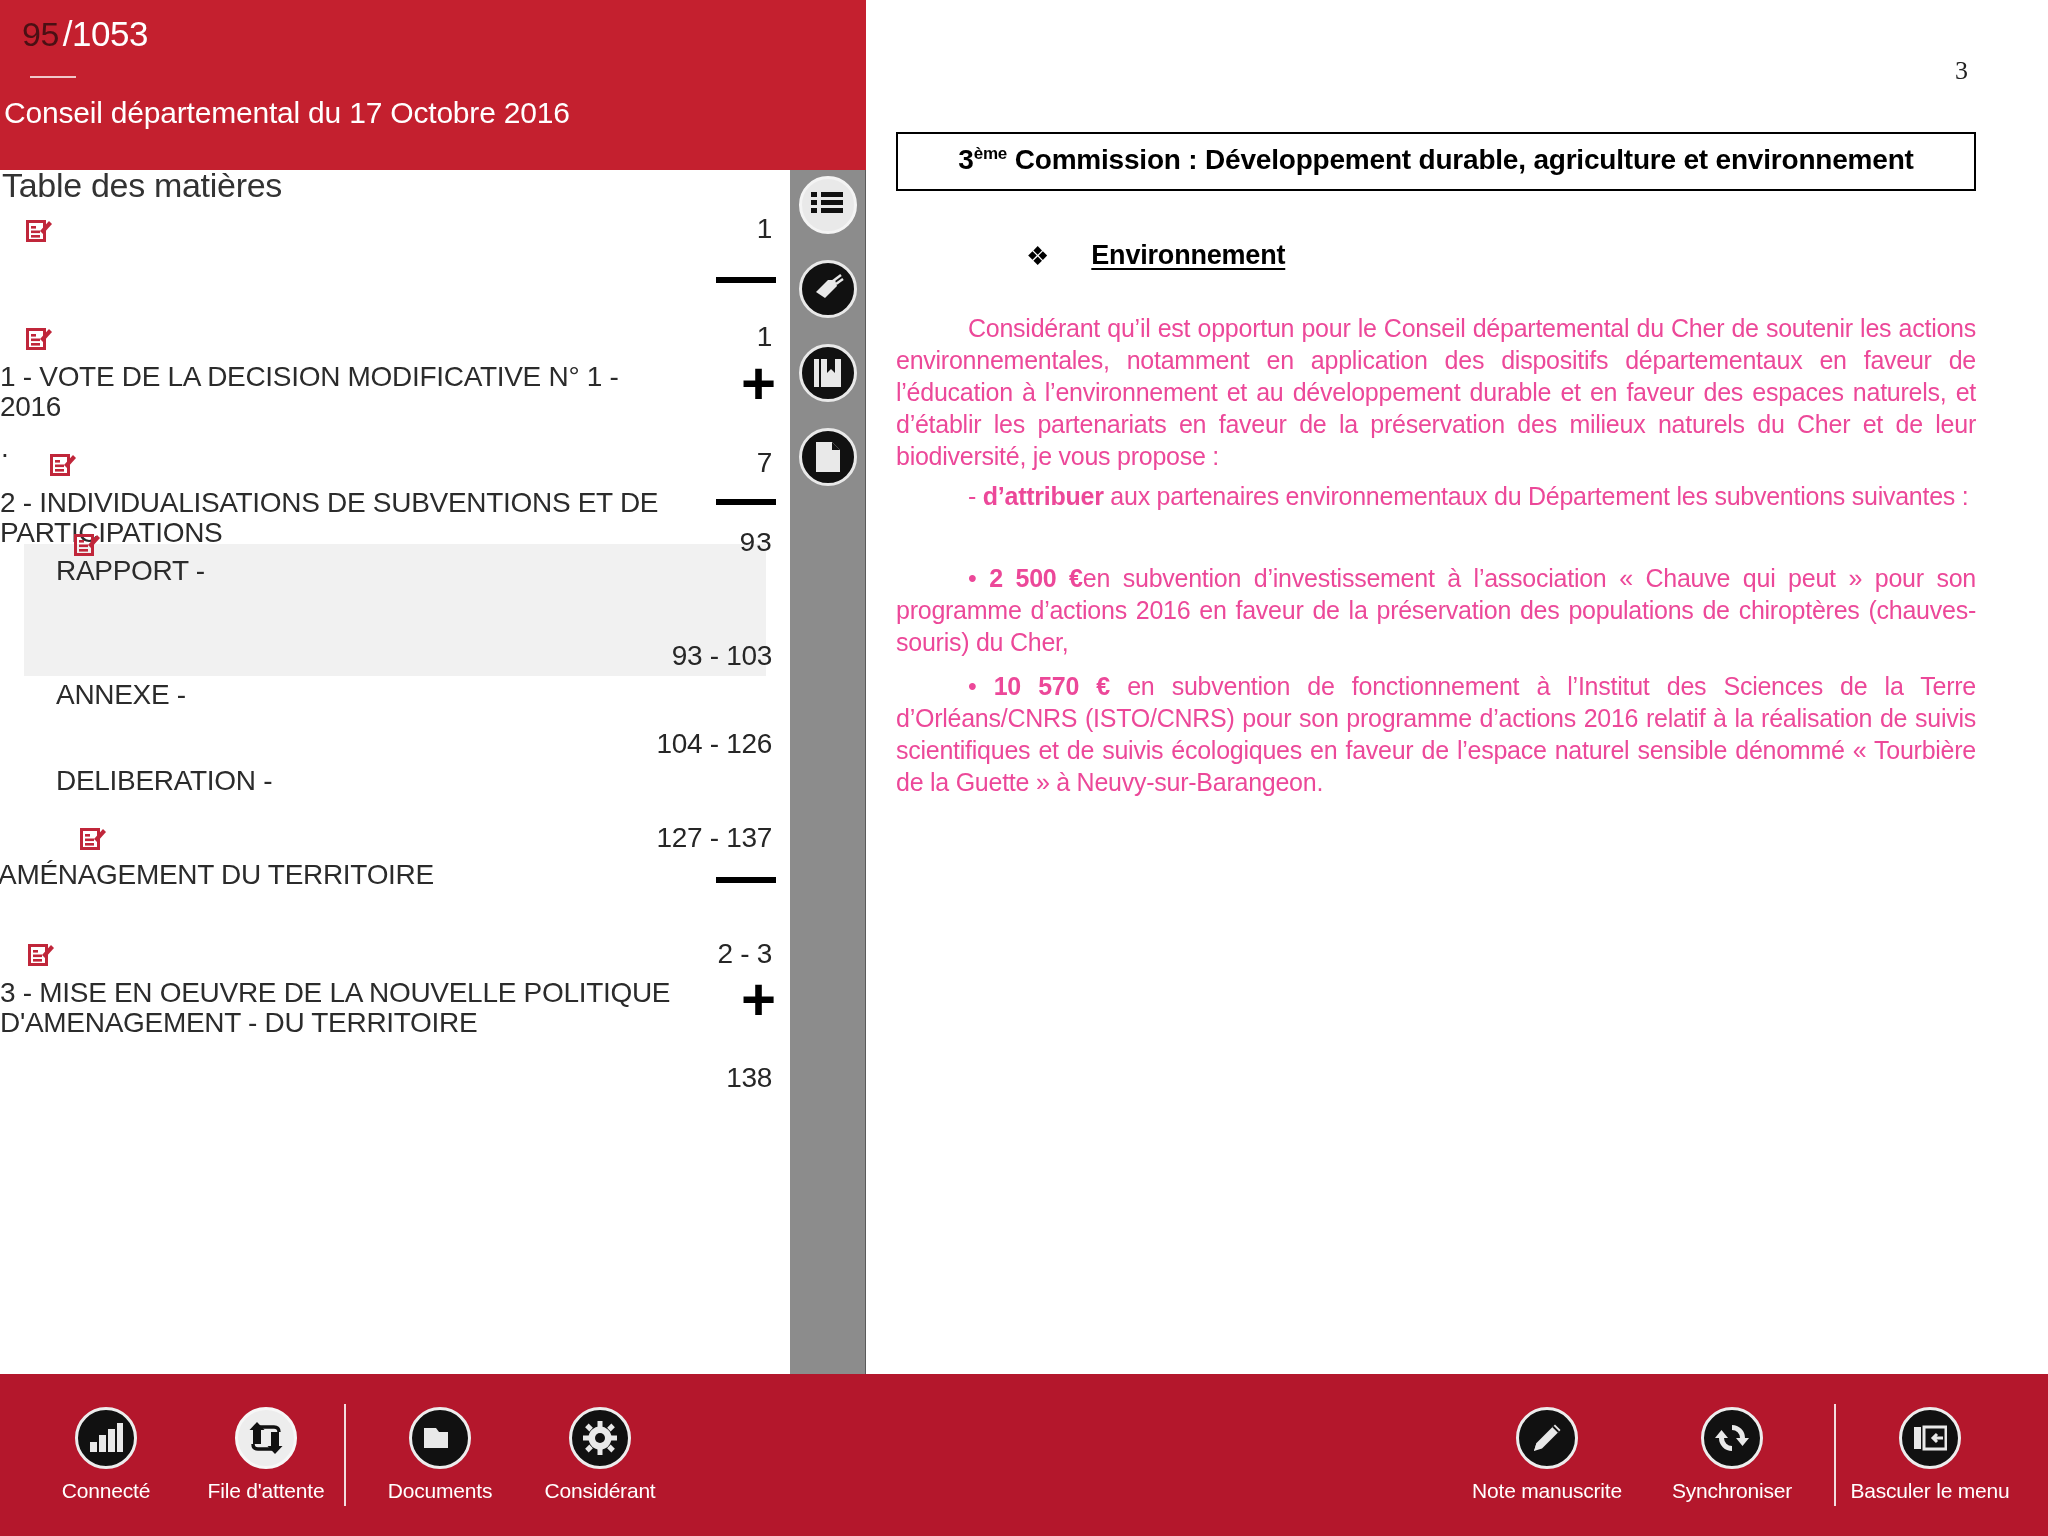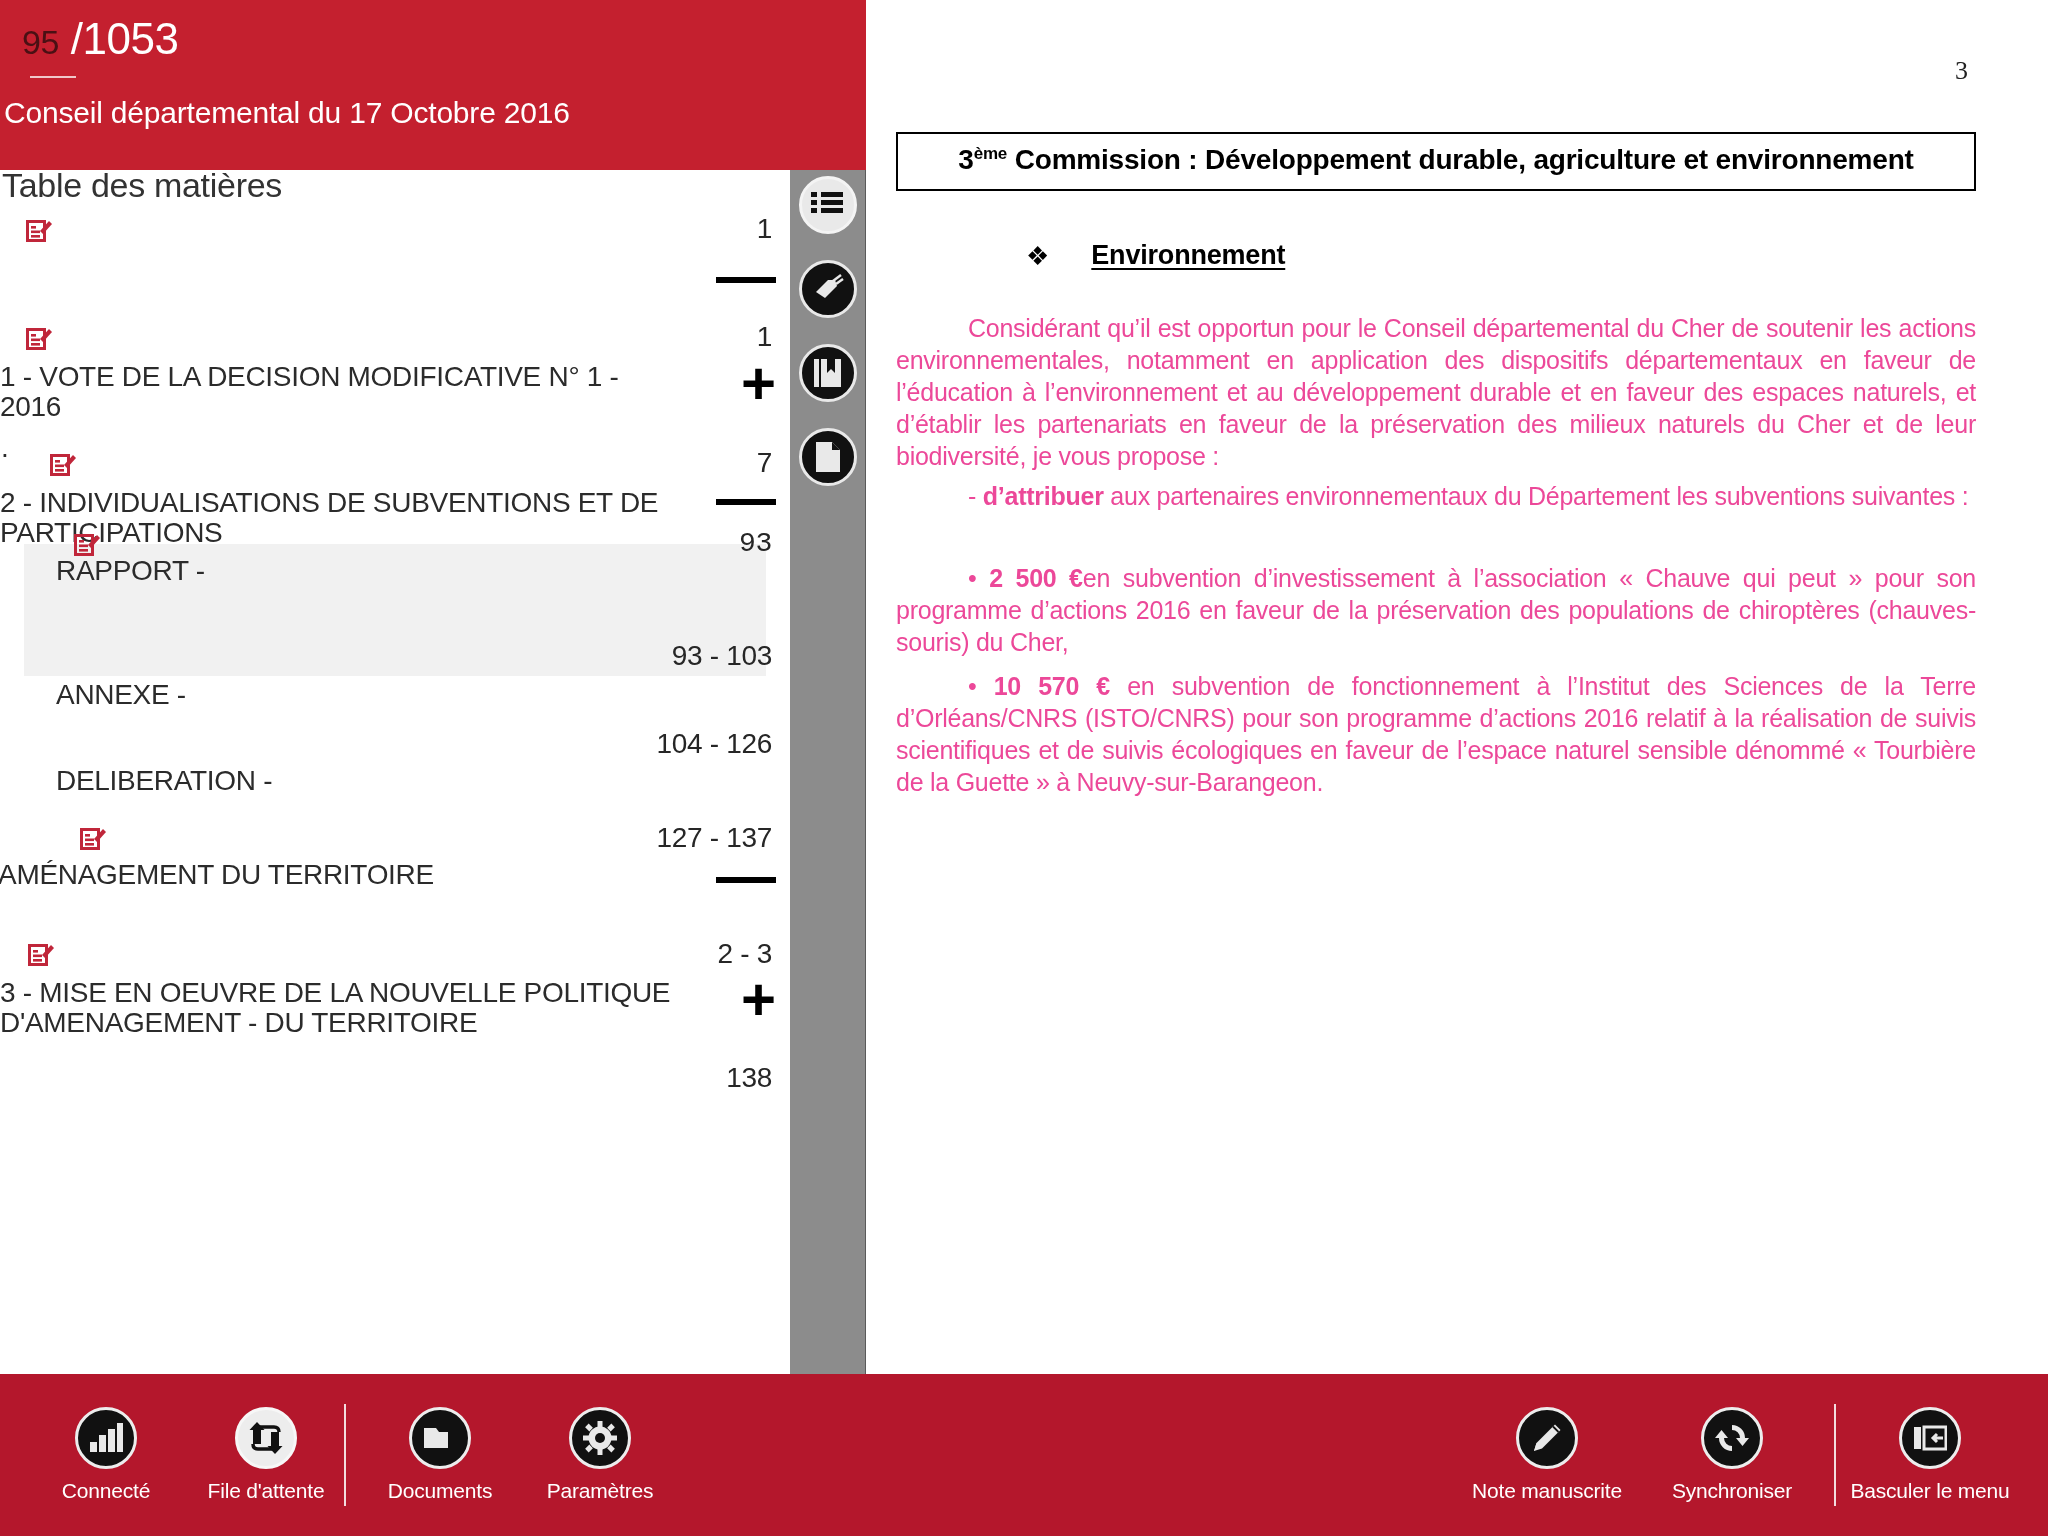--- a/index.html
+++ b/index.html
@@ -35,23 +35,23 @@
     display: flex;
     align-items: baseline;
     color: #ffffff;
   }
   .page-counter .cur {
     font-size: 34px;
     color: #4a1014;
     letter-spacing: -0.5px;
   }
   .page-counter .tot {
-    font-size: 44px;
+    font-size: 35px;
     color: #ffffff;
-    margin-left: 12px;
+    margin-left: 4px;
     letter-spacing: -0.5px;
   }
   .hdr-divider {
     position: absolute;
     left: 30px; top: 76px;
     width: 46px; height: 2px;
     background: rgba(255,255,255,0.75);
   }
   .hdr-title {
     position: absolute;
@@ -533,21 +533,21 @@
               <rect x="0" y="14.5" width="6" height="5"></rect>
               <rect x="28" y="14.5" width="6" height="5"></rect>
               <rect x="3.5" y="3.5" width="5" height="6" transform="rotate(-45 6 6.5)"></rect>
               <rect x="25.5" y="24.5" width="5" height="6" transform="rotate(-45 28 27.5)"></rect>
               <rect x="25.5" y="3.5" width="5" height="6" transform="rotate(45 28 6.5)"></rect>
               <rect x="3.5" y="24.5" width="5" height="6" transform="rotate(45 6 27.5)"></rect>
             </g>
             <circle cx="17" cy="17" r="5" fill="#111"></circle>
           </svg>
         </span>
-        <span class="bar-label">Paramètres</span>
+        <span class="bar-label">Considérant</span>
       </div>
     </div>
 
     <div class="bar-group right">
       <div class="bar-item" style="width:190px;">
         <span class="bar-circle">
           <svg width="32" height="32" viewBox="0 0 32 32">
             <path d="M3 29 L5.5 21 L24 2.5 L29.5 8 L11 26.5 Z" fill="#e9e9e9"></path>
             <path d="M3 29 L5.5 21 L9 24.5 Z" fill="#e9e9e9"></path>
             <path d="M22 4.5 L27.5 10" stroke="#111" stroke-width="1.8" fill="none"></path>

